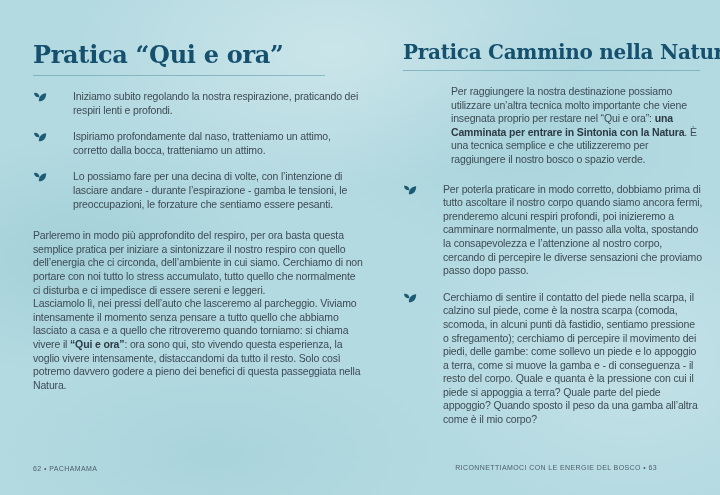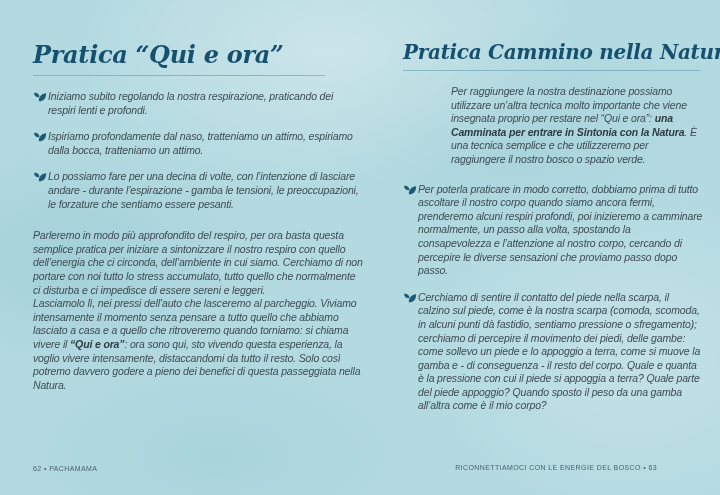--- a/index.html
+++ b/index.html
@@ -14,21 +14,21 @@
   
   .spread::before {
     content: ""; position: absolute; inset: 0; pointer-events: none;
     background:
       radial-gradient(ellipse 360px 200px at 46% 10%, rgba(255,255,255,0.30), rgba(255,255,255,0) 70%),
       radial-gradient(ellipse 300px 230px at 88% 72%, rgba(255,255,255,0.20), rgba(255,255,255,0) 70%),
       radial-gradient(ellipse 260px 170px at 10% 52%, rgba(120,182,194,0.28), rgba(120,182,194,0) 72%),
       radial-gradient(ellipse 280px 180px at 72% 28%, rgba(132,192,203,0.22), rgba(132,192,203,0) 70%),
       radial-gradient(ellipse 320px 160px at 30% 92%, rgba(126,186,197,0.20), rgba(126,186,197,0) 72%);
   }
-  .page { position: absolute; top: 40px; font-style: italic; }
+  .page { position: absolute; top: 40px; }
   .page-left  { left: 33px;  width: 330px; }
   .page-right { left: 403px; width: 300px; }
 
   .title {
     margin: 0 0 6px 0;
     font-family: "DejaVu Serif", "Liberation Serif", serif;
     font-weight: 700; color: #16506f;
     white-space: nowrap; letter-spacing: -0.3px;
   }
   .title-left  { font-size: 24px; }
@@ -39,21 +39,21 @@
   .rule-right { width: 297px; }
 
   .body-text, .para {
     font-size: 10.5px; line-height: 13.6px; letter-spacing: -0.15px;
     color: #3e4b54; margin: 0;
   }
   .para + .para { margin-top: 0; }
   .para-group { margin-top: 18px; }
   .intro { margin-bottom: 16px; margin-left: 48px; }
 
-  .bullet { display: flex; gap: 1px; margin-bottom: 13px; }
+  .bullet { display: flex; gap: 26px; margin-bottom: 13px; }
   .bullet:last-child { margin-bottom: 0; }
   .leaf { flex: 0 0 auto; margin-top: 2px; }
 
   .bold-inline { font-weight: 700; color: #2e3b44; }
 
   .footer {
     position: absolute; font-size: 7px; letter-spacing: 0.4px;
     color: #4f6069; text-transform: uppercase;
   }
   .footer-left  { left: 33px; top: 465px; }
@@ -74,21 +74,21 @@
         <path d="M18.8 1.6 C19.0 8.8 14.6 13.6 8.4 13.2 C7.8 6.8 12.2 2.2 18.8 1.6 Z" fill="#1c5b74"></path>
       </svg>
       <div class="body-text">Iniziamo subito regolando la nostra respirazione, praticando dei respiri lenti e profondi.</div>
     </div>
 
     <div class="bullet">
       <svg class="leaf" width="14" height="12" viewBox="0 0 20 17">
         <path d="M1.6 0.9 C6.2 0.4 9.2 3.0 9.2 7.4 C4.6 8.0 1.4 5.4 1.6 0.9 Z" fill="#1c5b74"></path>
         <path d="M18.8 1.6 C19.0 8.8 14.6 13.6 8.4 13.2 C7.8 6.8 12.2 2.2 18.8 1.6 Z" fill="#1c5b74"></path>
       </svg>
-      <div class="body-text">Ispiriamo profondamente dal naso, tratteniamo un attimo, espiriamo dalla bocca, tratteniamo un attimo.</div>
+      <div class="body-text">Ispiriamo profondamente dal naso, tratteniamo un attimo, corretto dalla bocca, tratteniamo un attimo.</div>
     </div>
 
     <div class="bullet">
       <svg class="leaf" width="14" height="12" viewBox="0 0 20 17">
         <path d="M1.6 0.9 C6.2 0.4 9.2 3.0 9.2 7.4 C4.6 8.0 1.4 5.4 1.6 0.9 Z" fill="#1c5b74"></path>
         <path d="M18.8 1.6 C19.0 8.8 14.6 13.6 8.4 13.2 C7.8 6.8 12.2 2.2 18.8 1.6 Z" fill="#1c5b74"></path>
       </svg>
       <div class="body-text">Lo possiamo fare per una decina di volte, con l’intenzione di lasciare andare - durante l’espirazione - gamba le tensioni, le preoccupazioni, le forzature che sentiamo essere pesanti.</div>
     </div>
 

